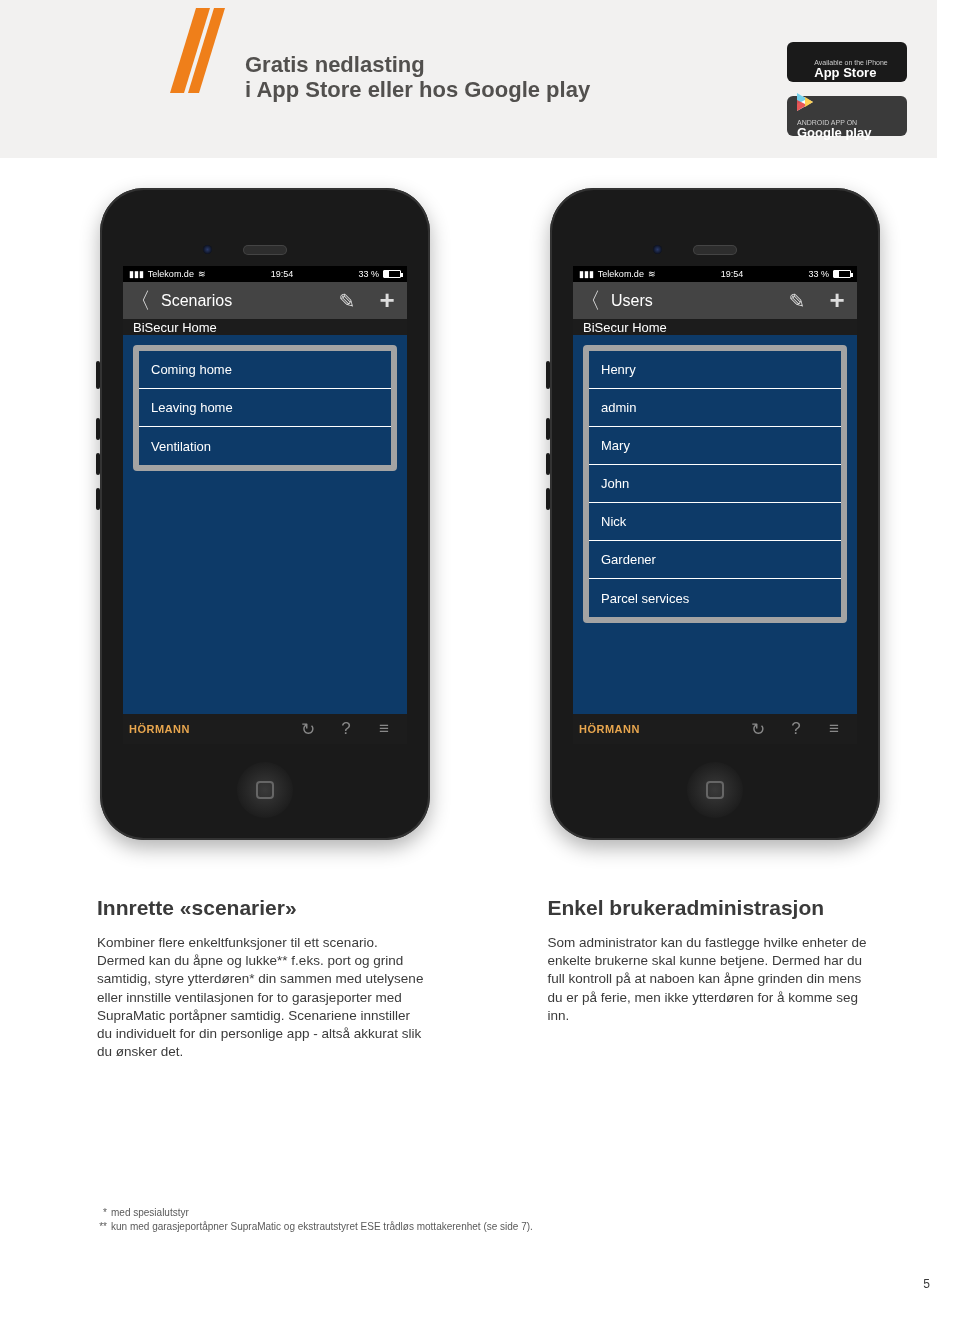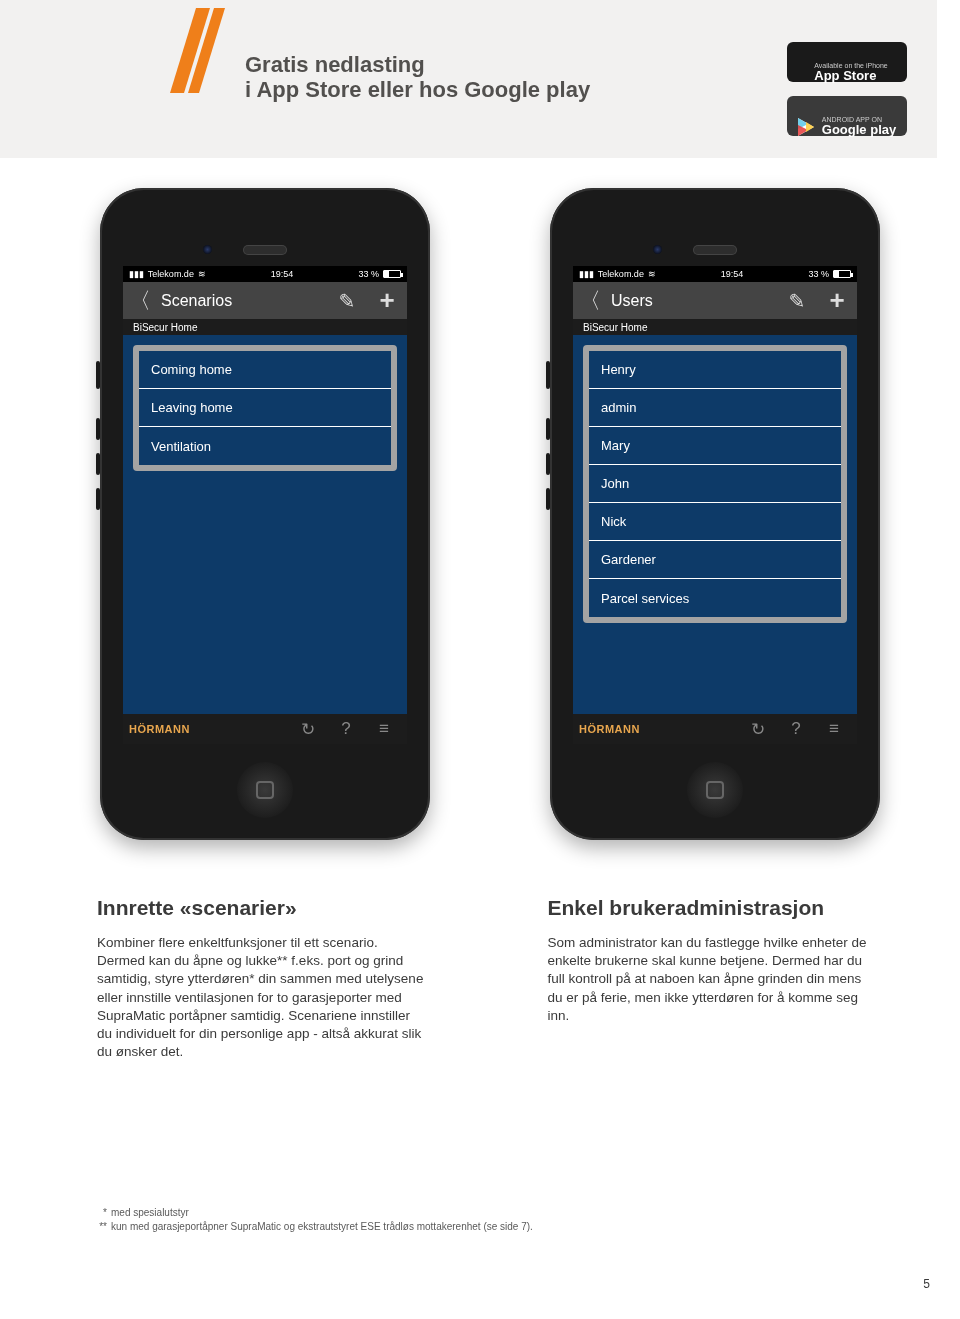--- a/index.html
+++ b/index.html
@@ -9,22 +9,22 @@
   .top-band { position: absolute; top: 0; left: 0; right: 23px; height: 158px; background: #f2f1f0; }
   
   .header { position: absolute; top: 0; left: 0; right: 23px; padding: 0 30px 0 170px; display: flex; justify-content: space-between; align-items: flex-start; margin-top: 8px; }
   .header-left { display: flex; gap: 20px; align-items: flex-start; }
   .orange-slash { width: 55px; height: 85px; }
   .orange-slash svg { width: 100%; height: 100%; }
   .header-text { margin-top: 44px; }
   .header-text h2 { font-size: 22px; font-weight: bold; color: #52504e; line-height: 1.15; }
   
   .badges { display: flex; flex-direction: column; gap: 14px; margin-top: 34px; }
-  .badge { width: 120px; height: 40px; background: #1a1a1a; border-radius: 6px; display: flex; align-items: flex-end; justify-content: center; gap: 8px; padding: 0 10px; }
-  .badge.google { background: #3a3a3a; }
+  .badge { width: 120px; height: 40px; background: #1a1a1a; border-radius: 6px; display: flex; align-items: flex-start; justify-content: center; gap: 8px; padding: 17px 10px; }
+  .badge.google { background: #3a3a3a; flex-direction: column; }
   .badge-icon { font-size: 18px; }
   .badge-text { display: flex; flex-direction: column; line-height: 1; }
   .badge-text .small { font-size: 7px; color: #ccc; }
   .badge-text .big { font-size: 13px; font-weight: 600; color: #fff; }
   .gplay-tri { display: flex; }
   
   .phones { position: absolute; top: 188px; left: 100px; right: 80px; display: flex; justify-content: space-between; }
   .phone { width: 330px; height: 652px; background: #1a1a1a; border-radius: 44px; box-shadow: 0 8px 20px rgba(0,0,0,0.3), inset 0 0 0 2px #333; position: relative; padding: 78px 23px 96px 23px; }
   .phone::before {  content: ""; position: absolute; top: 58px; left: 50%; transform: translateX(-50%); width: 42px; height: 8px; background: #2d2d2d; border-radius: 4px; box-shadow: 0 0 0 1px #444; }
   .phone::after {  content: ""; position: absolute; top: 57px; left: 103px; width: 9px; height: 9px; background: radial-gradient(#2a3a6a, #000); border-radius: 50%; }
@@ -43,21 +43,21 @@
   .sb-batt::after { content: ""; position: absolute; right: -3px; top: 2px; width: 2px; height: 4px; background: #fff; }
   .sb-batt span { display: block; width: 33%; height: 100%; background: #fff; }
   
   .navbar { height: 37px; background: #444; display: flex; align-items: center; position: relative; color: #fff; }
   .nav-back { width: 34px; height: 100%; display: flex; align-items: center; justify-content: center; font-size: 22px; color: #ddd; }
   .nav-title { font-size: 16px; margin-left: 4px; }
   .nav-actions { position: absolute; right: 0; top: 0; height: 100%; display: flex; }
   .nav-act { width: 40px; display: flex; align-items: center; justify-content: center; font-size: 20px; color: #ddd; }
   .nav-act.plus { font-size: 26px; font-weight: bold; }
   
-  .subhead { height: 16px; background: #1c1c1c; color: #fff; font-size: 10px; display: flex; align-items: center; padding: 0 10px; }
+  .subhead { height: 16px; background: #1c1c1c; color: #fff; font-size: 13px; display: flex; align-items: center; padding: 0 10px; }
   
   .listwrap { padding: 10px; }
   .listbox { border: 6px solid #a3a3a3; border-radius: 4px; overflow: hidden; }
   .listrow { height: 38px; display: flex; align-items: center; padding: 0 12px; color: #fff; font-size: 13px; border-bottom: 1px solid #fff; }
   .listrow:last-child { border-bottom: none; }
   
   .bottombar { position: absolute; bottom: 0; left: 0; right: 0; height: 30px; background: #1c1c1c; display: flex; align-items: center; justify-content: space-between; padding: 4px 6px; }
   .logo { color: #e8a64e; font-size: 11px; font-weight: bold; letter-spacing: 0.5px; }
   .bb-actions { display: flex; gap: 4px; }
   .bb-act { width: 34px; height: 24px; display: flex; align-items: center; justify-content: center; color: #888; font-size: 17px; }

